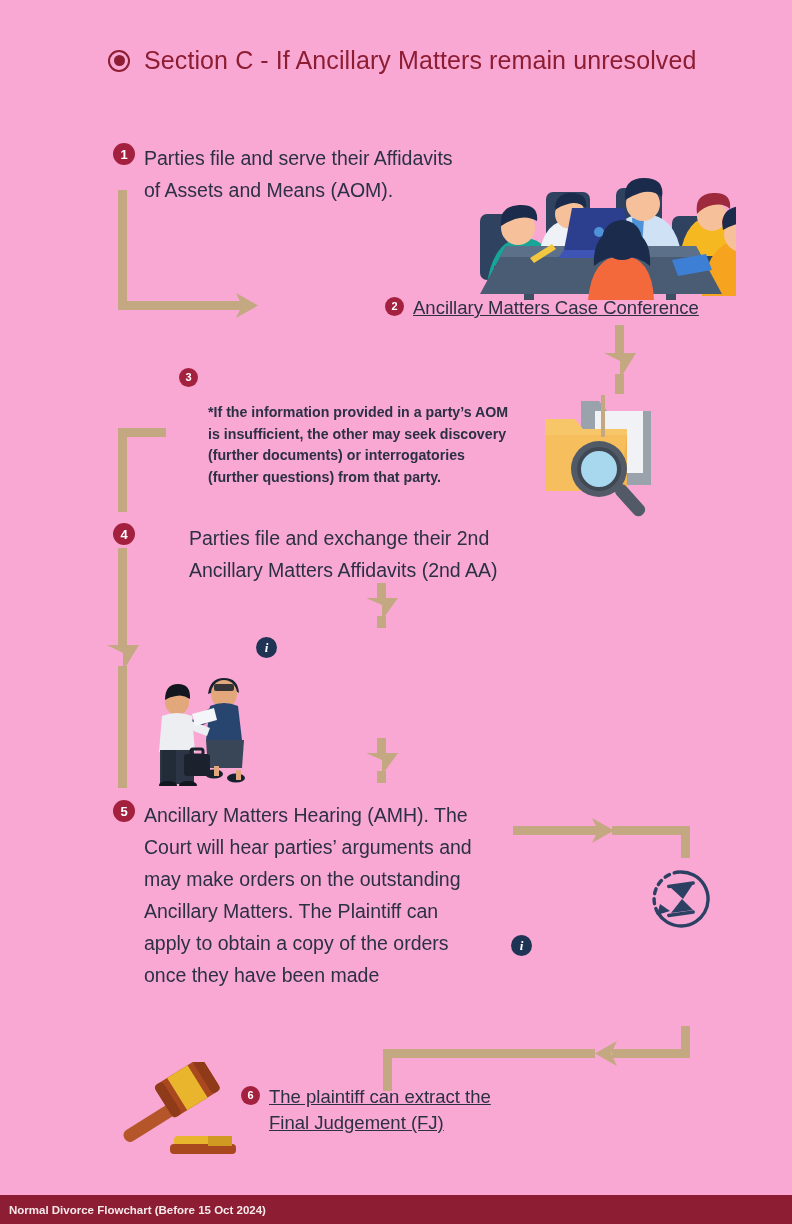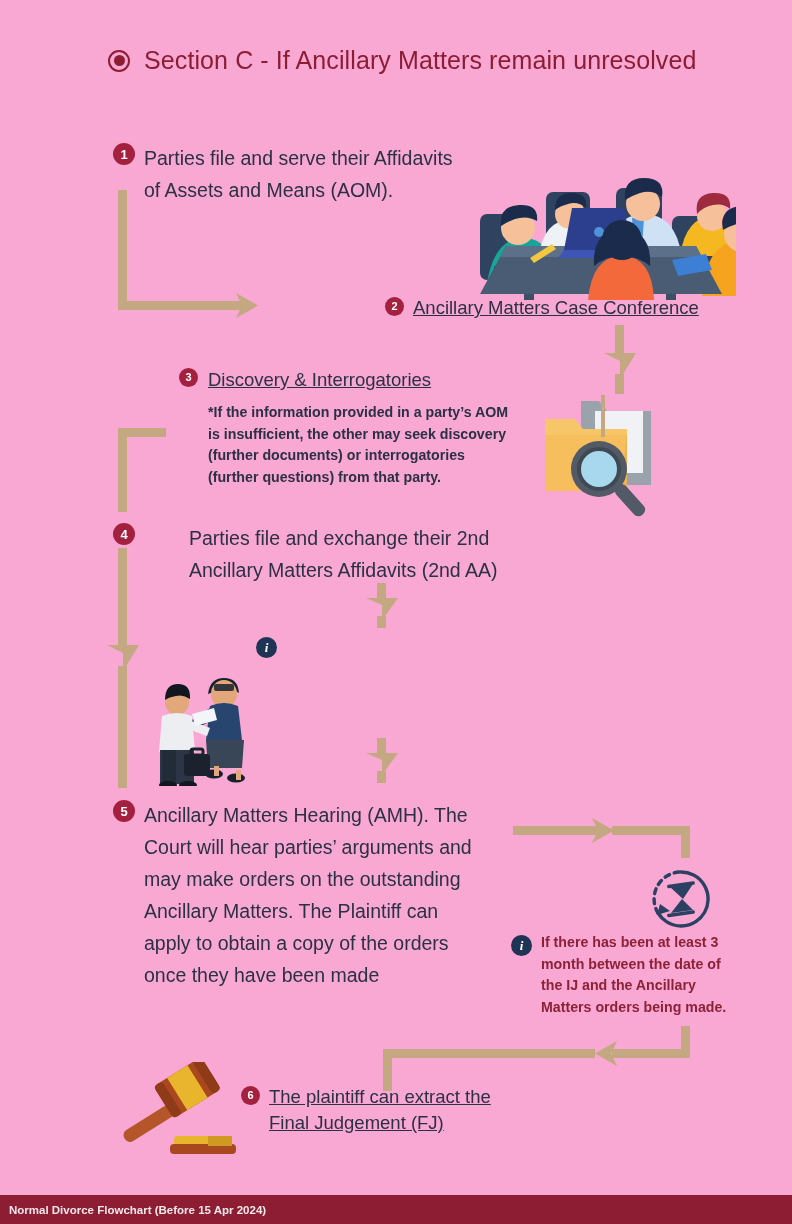--- a/index.html
+++ b/index.html
@@ -236,21 +236,20 @@
 
     <path d="M122,160 q4,-44 34,-44 q30,0 32,44 z" fill="#f4693c"></path>
     <path d="M128,126 q-2,-36 28,-36 q30,0 28,36 q-12,-10 -28,-10 q-16,0 -28,10z" fill="#1b2b4b"></path>
     <circle cx="156" cy="100" r="20" fill="#1b2b4b"></circle>
   </svg>
 
   <div class="num sm" style="left:385px; top:297px;">2</div>
   <div class="step-text mid" style="left:413px; top:295px; width:330px;">Ancillary Matters Case Conference</div>
 
   <div class="num sm" style="left:179px; top:368px;">3</div>
-  <div class="step-text mid" style="left:208px; top:367px; width:320px;">Discovery &amp; Interrogatories</div>
   <div class="subnote" style="left:208px; top:402px; width:340px;">*If the information provided in a party’s AOM
 is insufficient, the other may seek discovery
 (further documents) or interrogatories
 (further questions) from that party.</div>
 
   <svg class="illus" style="left:537px; top:395px;" width="130" height="122" viewBox="0 0 130 122">
     <path d="M44,6 l18,0 l8,10 l44,0 l0,74 l-70,0 z" fill="#9aa2ab"></path>
     <rect x="58" y="16" width="48" height="62" fill="#f0f2f5"></rect>
     <path d="M8,24 l30,0 l8,10 l44,0 l0,62 l-82,0 z" fill="#f7c669"></path>
     <path d="M8,40 l82,0 l0,56 l-82,0 z" fill="#f3b34e"></path>
@@ -308,39 +307,35 @@
     <path d="M31,4 a27,27 0 1 1 -23,41" fill="none" stroke="#2b4063" stroke-width="3.4" stroke-linecap="round"></path>
     <path d="M8,45 a27,27 0 0 1 23,-41" fill="none" stroke="#2b4063" stroke-width="3.4" stroke-linecap="round" stroke-dasharray="5 5"></path>
     <path d="M7,47 l3,-11 l10,7 z" fill="#2b4063"></path>
     <rect x="17" y="15" width="28" height="3.4" rx="1.5" fill="#2b4063" transform="rotate(-8 31 17)"></rect>
     <rect x="17" y="44" width="28" height="3.4" rx="1.5" fill="#2b4063" transform="rotate(-8 31 46)"></rect>
     <path d="M20,19 l23,-3 l-10,15 z" fill="#2b4063"></path>
     <path d="M21,45 l22,-3 l-11,-11 z" fill="#2b4063"></path>
   </svg>
 
   <div class="info-icon" style="left:511px; top:935px;">i</div>
-  <div class="info-text small" style="left:541px; top:932px; width:215px;">If there has been at least 3
-month between the date of
-the IJ and the Ancillary
-Matters orders being made.</div>
 
   <div class="num sm" style="left:241px; top:1086px;">6</div>
   <div class="step-text mid" style="left:269px; top:1084px; width:300px;">The plaintiff can extract the
 Final Judgement (FJ)</div>
 
   <svg class="illus" style="left:112px; top:1062px;" width="128" height="96" viewBox="0 0 128 96">
     <rect x="6" y="48" width="84" height="13" rx="6" fill="#b4552a" transform="rotate(-32 48 54)"></rect>
     <g transform="rotate(-32 78 30)">
       <rect x="50" y="6" width="56" height="38" rx="5" fill="#a9471f"></rect>
       <rect x="66" y="6" width="24" height="38" fill="#e8b52c"></rect>
       <rect x="50" y="6" width="10" height="38" rx="4" fill="#8f3a18"></rect>
       <rect x="96" y="6" width="10" height="38" rx="4" fill="#8f3a18"></rect>
     </g>
     <rect x="62" y="74" width="58" height="10" rx="4" fill="#e8b52c"></rect>
     <rect x="58" y="82" width="66" height="10" rx="4" fill="#a9471f"></rect>
     <rect x="96" y="74" width="24" height="10" fill="#d09a22"></rect>
   </svg>
 
   <div class="footer">
-    <span>Normal Divorce Flowchart (Before 15 Apr 2024)</span>
+    <span>Normal Divorce Flowchart (Before 15 Oct 2024)</span>
   </div>
 
 </div>
 
 </body></html>

